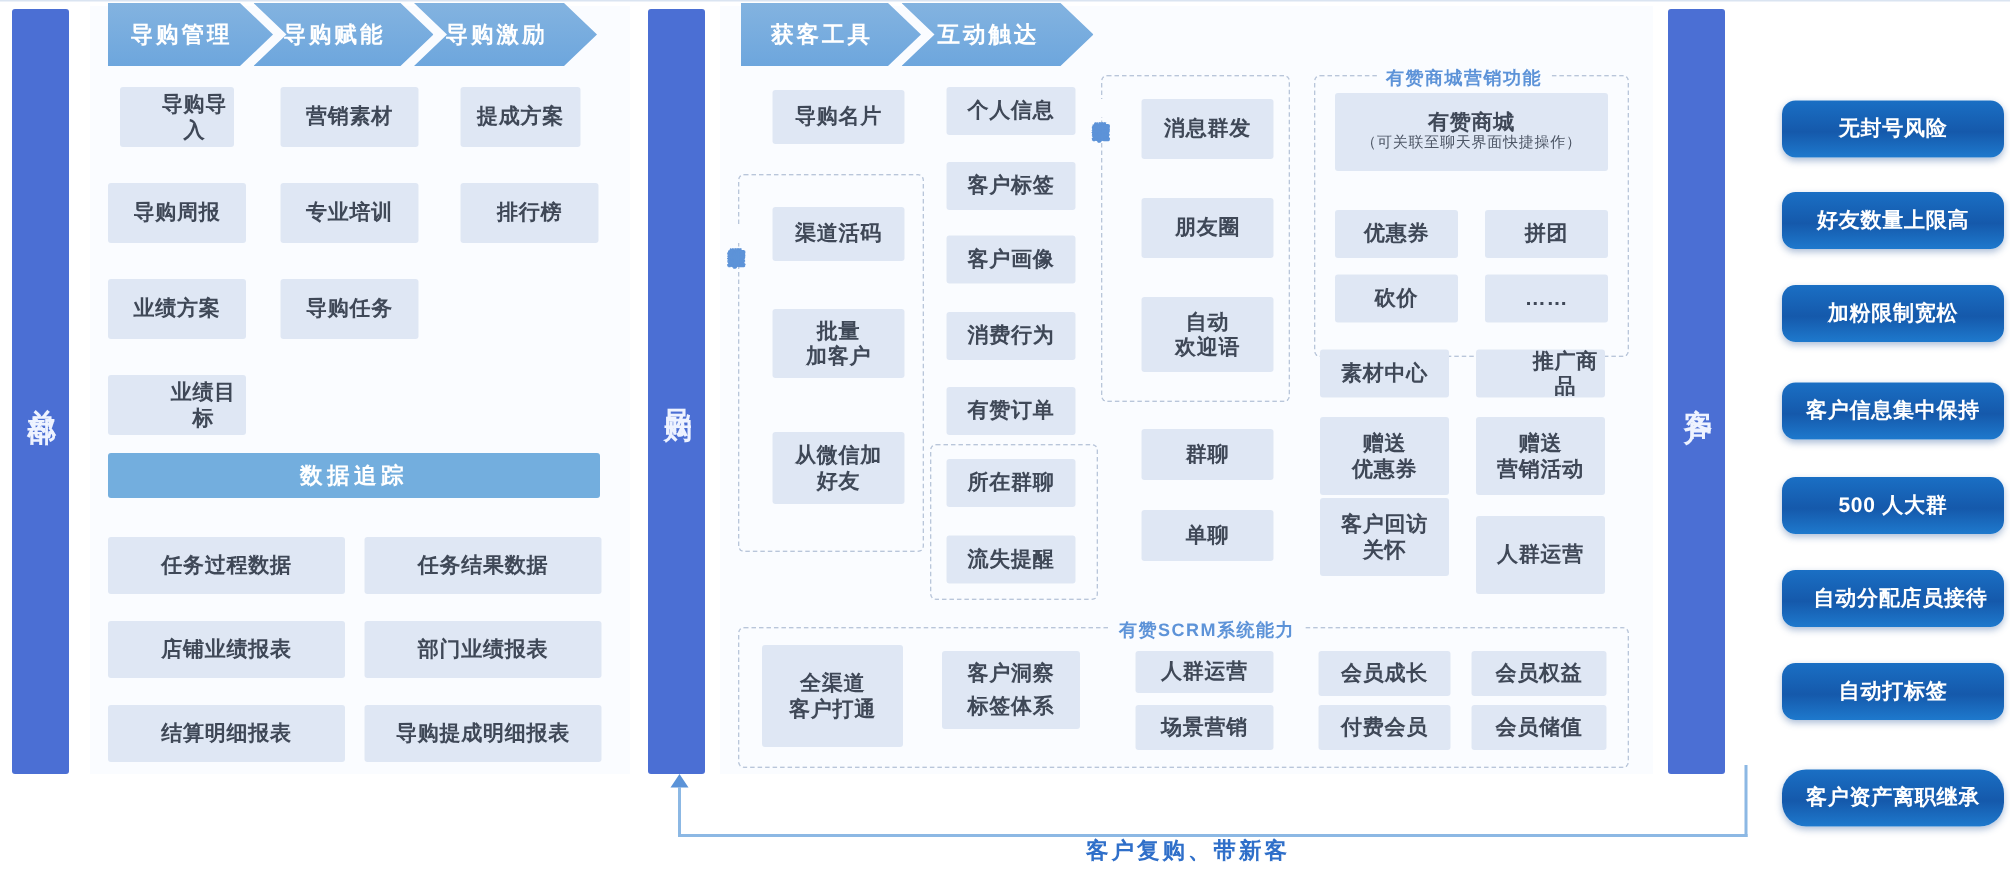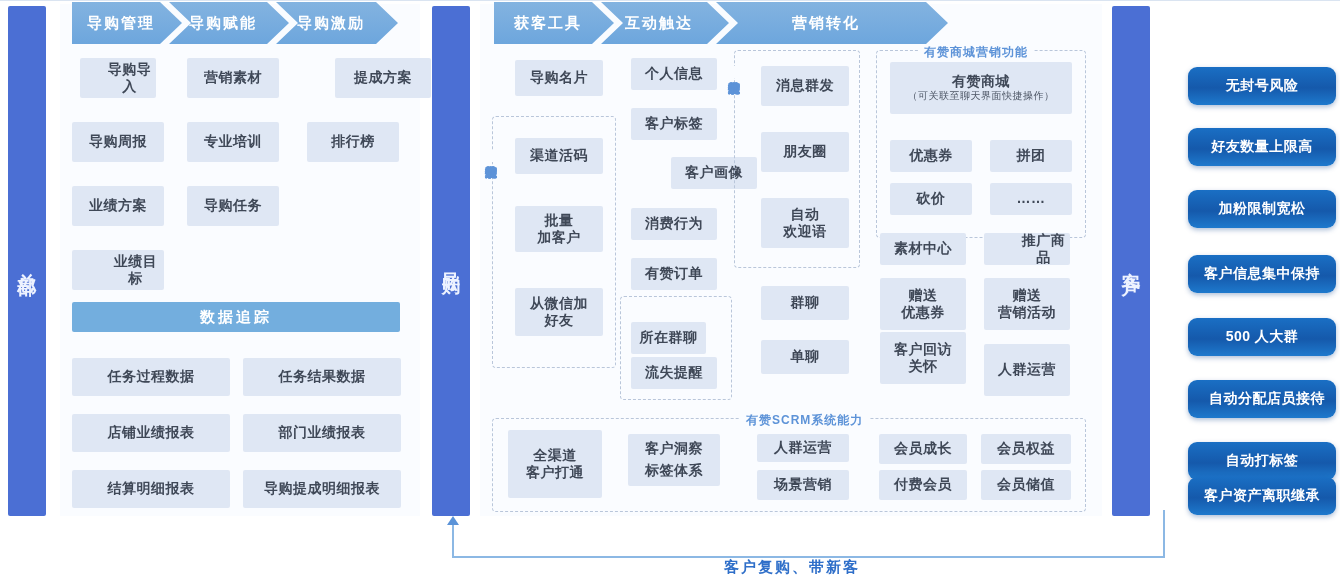--- a/index.html
+++ b/index.html
@@ -131,21 +131,21 @@
 <div class="cell" style="left:187px;top:58px;width:92px;height:40px;">
     <span>营销素材</span>
   </div>
 <div class="cell" style="left:187px;top:122px;width:92px;height:40px;">
     <span>专业培训</span>
   </div>
 <div class="cell" style="left:187px;top:186px;width:92px;height:40px;">
     <span>导购任务</span>
   </div>
 
-<div class="cell" style="left:307px;top:58px;width:96px;height:40px;margin-left:28px;">
+<div class="cell" style="left:307px;top:58px;width:80px;height:40px;">
     <span>提成方案</span>
   </div>
 <div class="cell" style="left:307px;top:122px;width:92px;height:40px;">
     <span>排行榜</span>
   </div>
 
 <div class="banner" style="left:72px;top:302px;width:328px;height:30px;">
   <span>数据追踪</span>
 </div>
 
@@ -169,23 +169,20 @@
   </div>
 
 <div class="panel" style="left:480px;top:4px;width:622px;height:512px;"></div>
 
 <div class="chev-row" style="left:494px;top:2px;">
   <div class="chev first" style="width:120px;">
     <span>获客工具</span>
   </div>
   <div class="chev notch" style="width:128px;">
     <span>互动触达</span>
-  </div>
-  <div class="chev notch" style="width:232px;">
-    <span>营销转化</span>
   </div>
 </div>
 
 <div class="cell" style="left:515px;top:60px;width:88px;height:36px;">
     <span>导购名片</span>
   </div>
 
 <div class="dash" style="left:492px;top:116px;width:122px;height:250px;"></div>
 <div class="dash-title vert" style="left:485px;top:150px;">有赞企业微信助手功能</div>
 <div class="cell" style="left:515px;top:138px;width:88px;height:36px;">
@@ -195,32 +192,32 @@
 加客户</span></div>
 <div class="cell" style="left:515px;top:288px;width:88px;height:48px;white-space:pre-line;"><span>从微信加
 好友</span></div>
 
 <div class="cell" style="left:631px;top:58px;width:86px;height:32px;">
     <span>个人信息</span>
   </div>
 <div class="cell" style="left:631px;top:108px;width:86px;height:32px;">
     <span>客户标签</span>
   </div>
-<div class="cell" style="left:631px;top:157px;width:86px;height:32px;margin-left:40px;">
+<div class="cell" style="left:631px;top:157px;width:86px;height:32px;">
     <span>客户画像</span>
   </div>
 <div class="cell" style="left:631px;top:208px;width:86px;height:32px;">
     <span>消费行为</span>
   </div>
 <div class="cell" style="left:631px;top:258px;width:86px;height:32px;">
     <span>有赞订单</span>
   </div>
 
 <div class="dash" style="left:620px;top:296px;width:110px;height:102px;"></div>
-<div class="cell" style="left:631px;top:322px;width:75px;height:32px;justify-content:center;">
+<div class="cell" style="left:631px;top:306px;width:86px;height:32px;justify-content:center;">
     <span>所在群聊</span>
   </div>
 <div class="cell" style="left:631px;top:357px;width:86px;height:32px;">
     <span>流失提醒</span>
   </div>
 
 <div class="dash" style="left:734px;top:50px;width:124px;height:216px;"></div>
 <div class="dash-title vert" style="left:728px;top:66px;">有赞企业微信助手功能</div>
 <div class="cell" style="left:761px;top:66px;width:88px;height:40px;">
     <span>消息群发</span>
@@ -318,21 +315,21 @@
   </div>
 <div class="pill" style="top:318px;">
     <span>500 人大群</span>
   </div>
 <div class="pill" style="top:380px;padding-left:16px;">
     <span>自动分配店员接待</span>
   </div>
 <div class="pill" style="top:442px;">
     <span>自动打标签</span>
   </div>
-<div class="pill" style="top:477px;">
+<div class="pill" style="top:513px;border-radius:16px;">
     <span>客户资产离职继承</span>
   </div>
 
 <div class="loop" style="left:452px;top:556px;width:713px;height:2px;"></div>
 <div class="loop" style="left:1163px;top:510px;width:2px;height:48px;"></div>
 <div class="loop" style="left:452px;top:525px;width:2px;height:32px;"></div>
 <div class="arrowhead" style="left:447px;top:516px;"></div>
 <div class="loop-label" style="left:724px;top:558px;">客户复购、带新客</div>
 
 </body></html>

